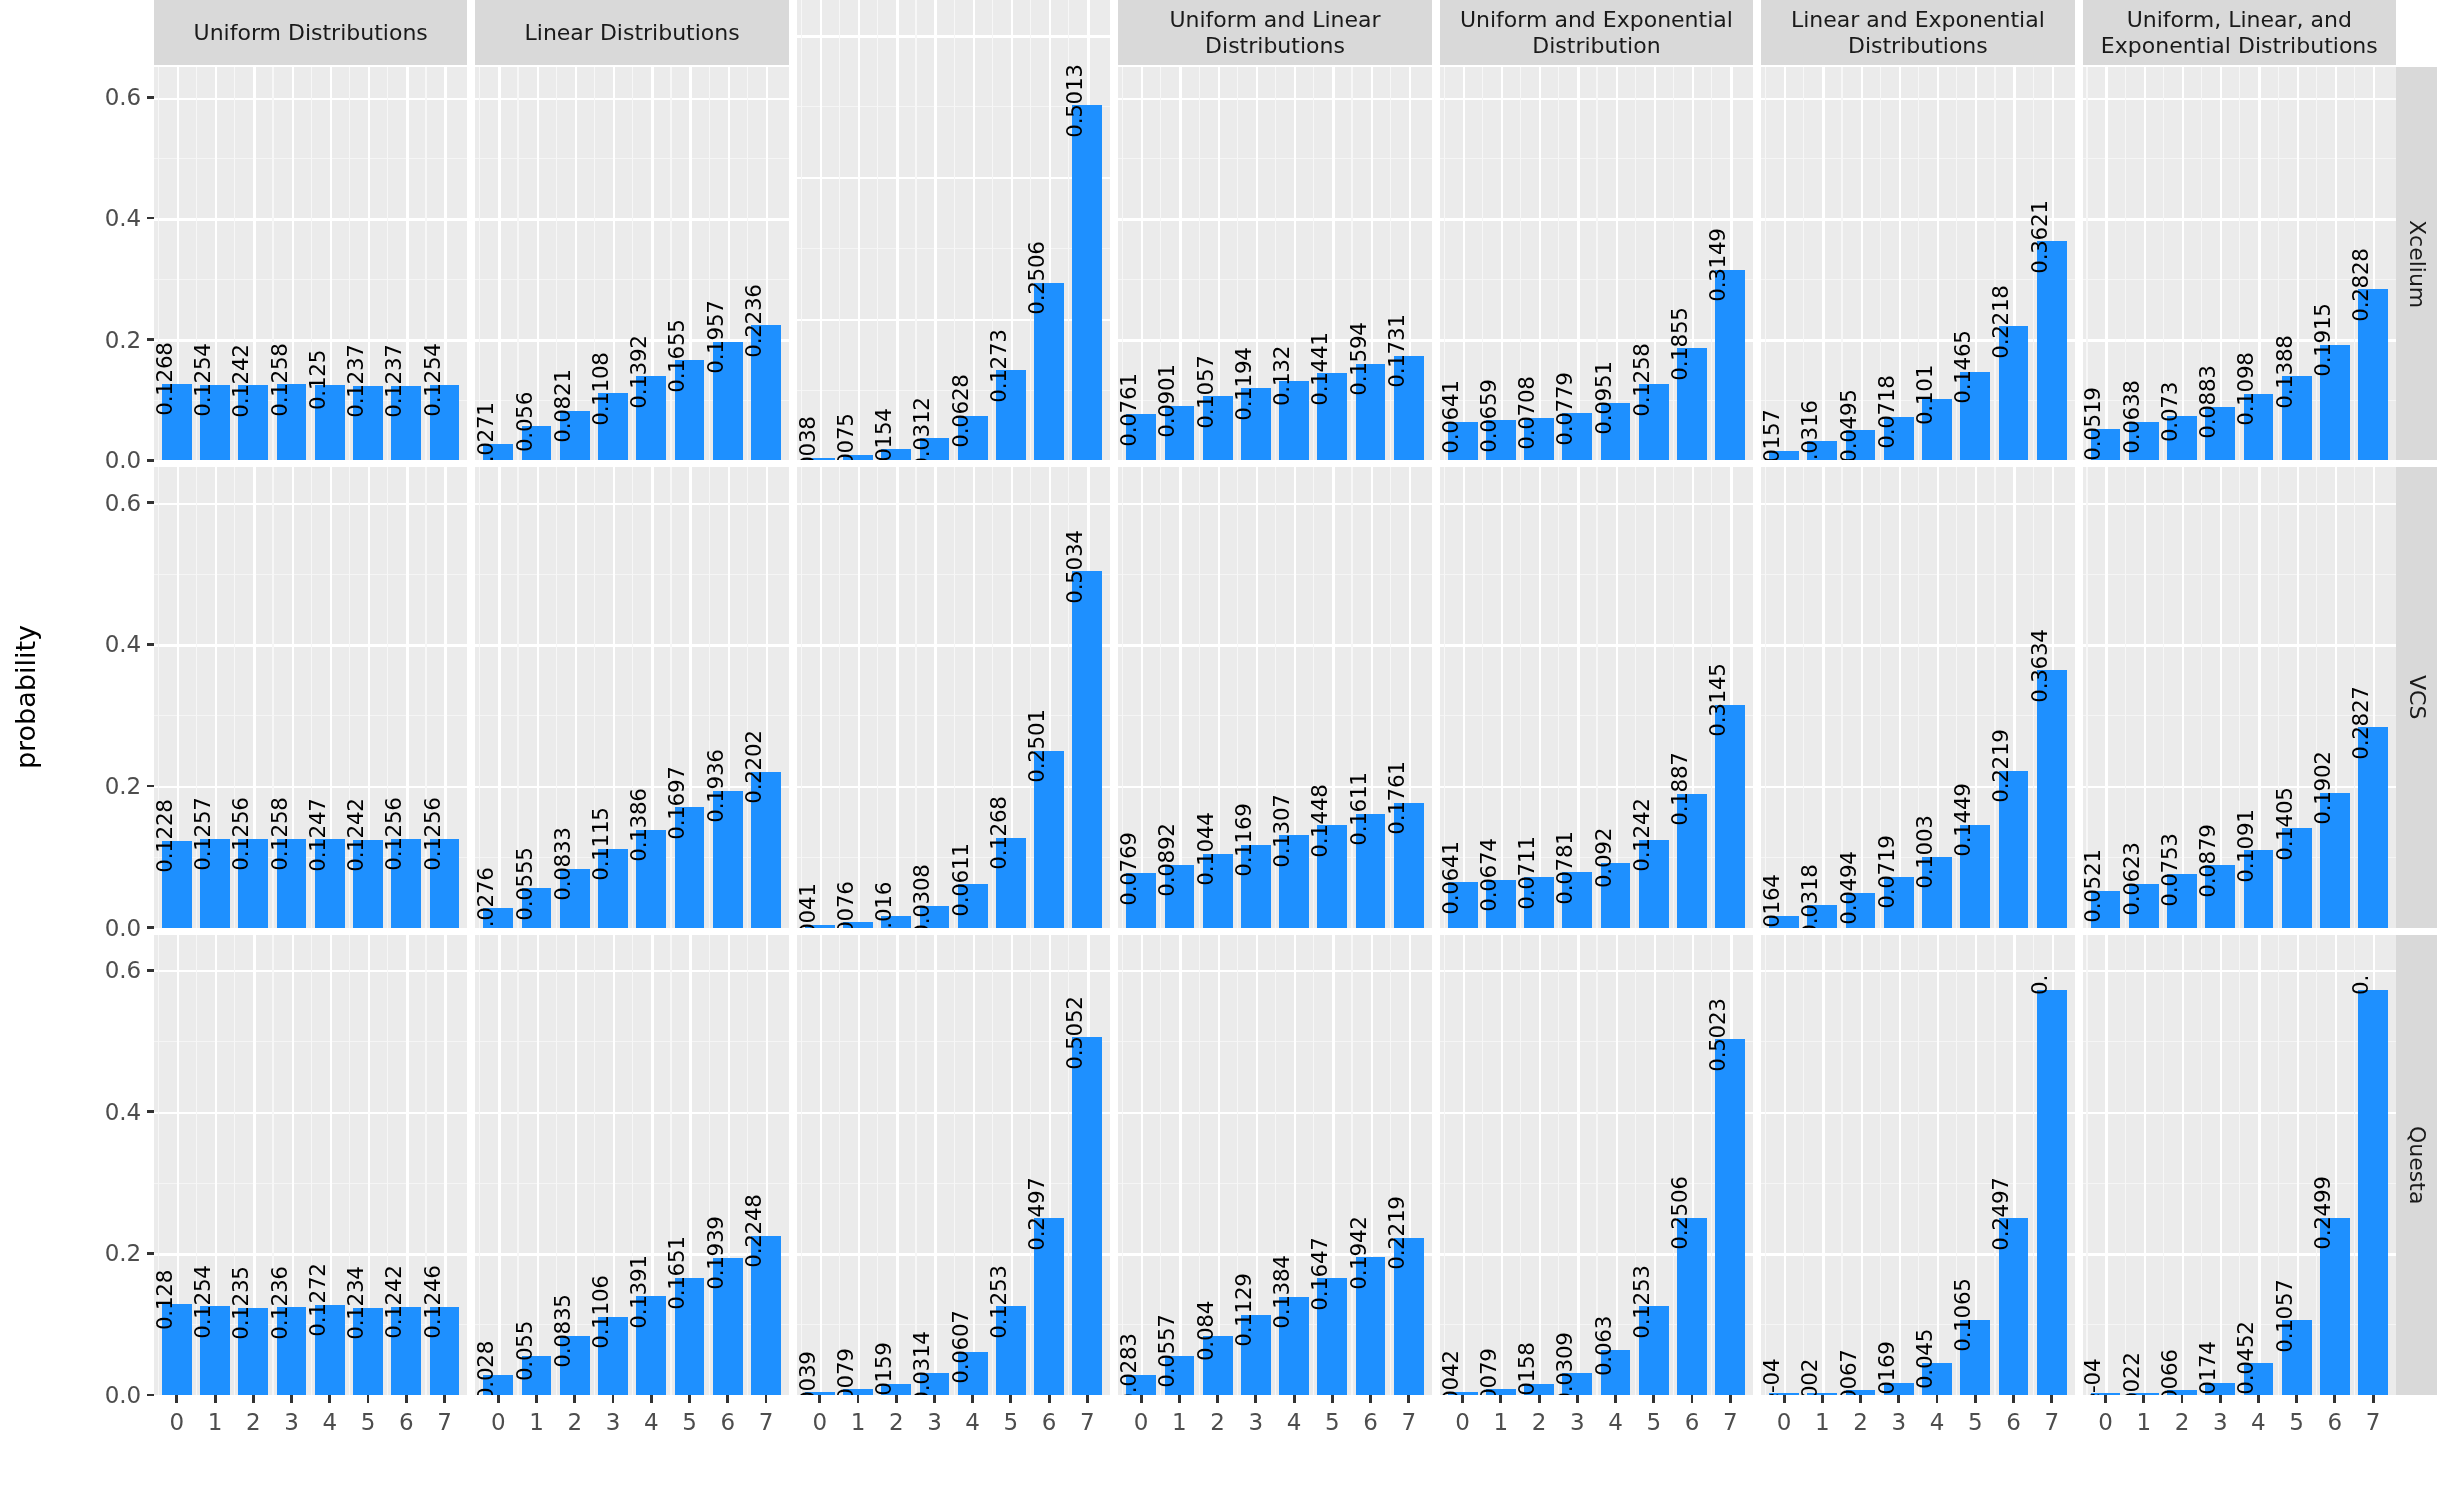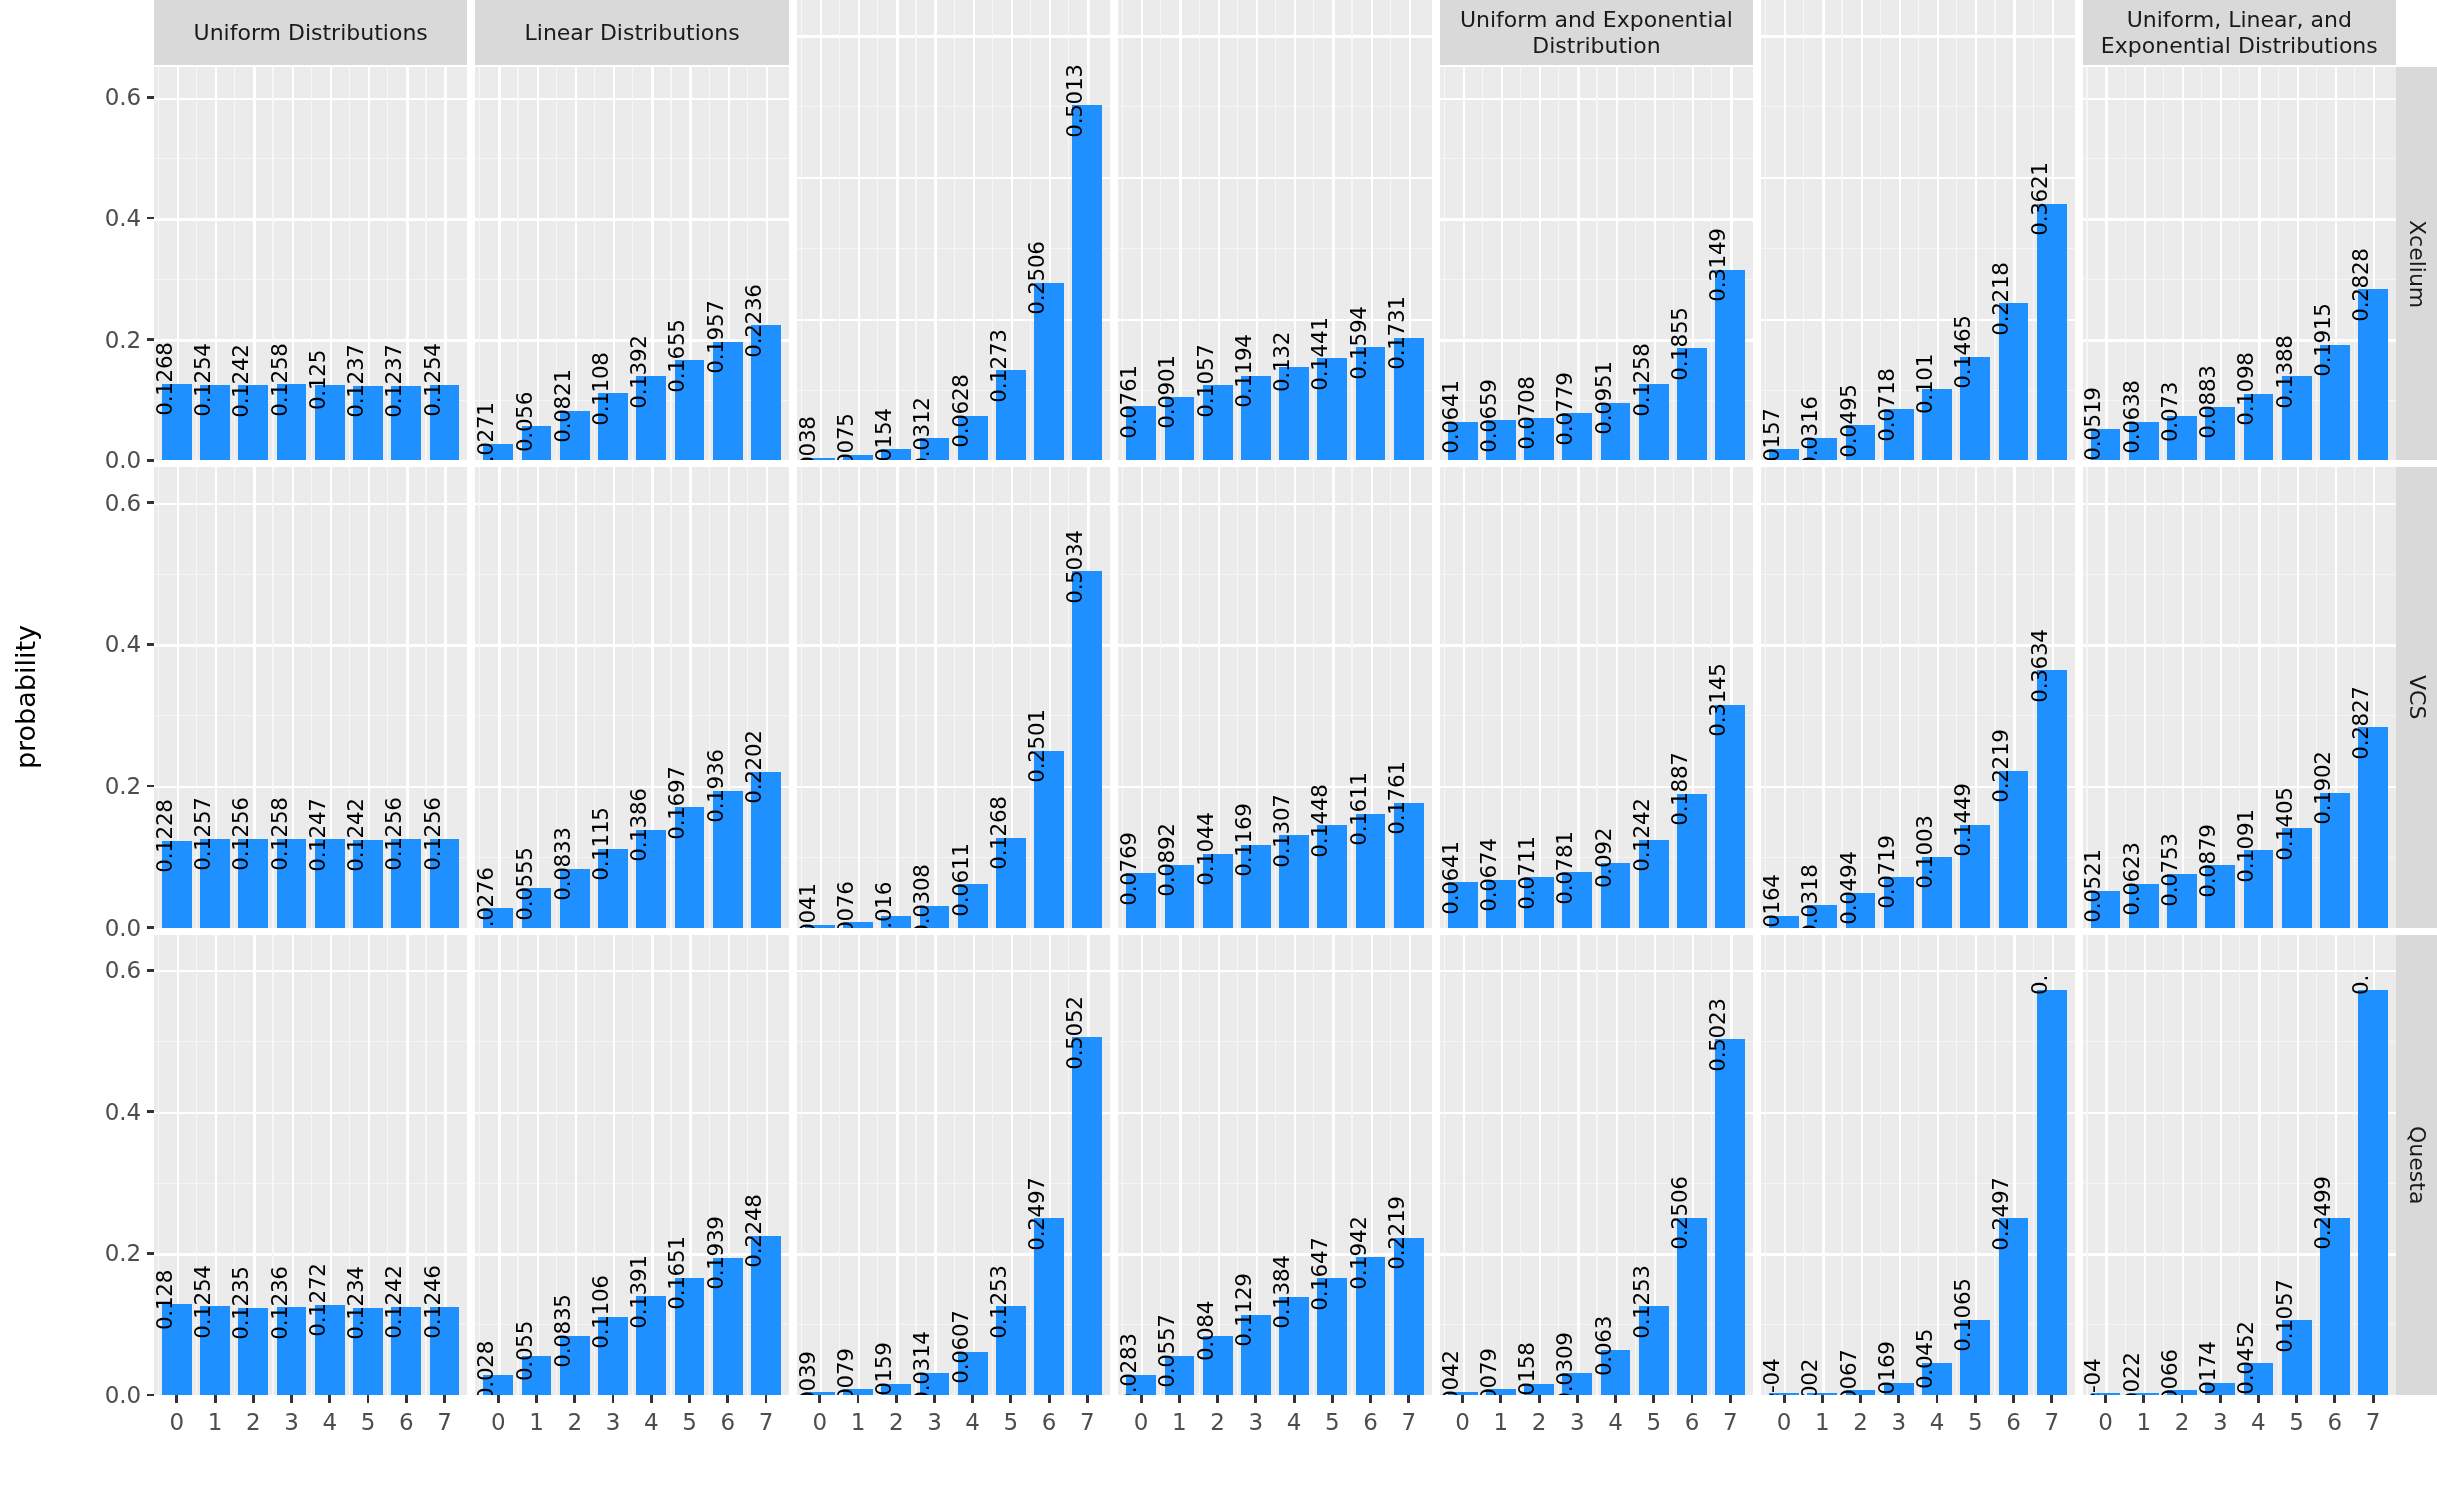--- a/index.html
+++ b/index.html
@@ -443,20 +443,21 @@
                   </div>
                   <div class="bar-slot">
                     <div class="bar" style="height: 77.123%; background: rgb(30, 144, 255);">
                       <div class="bar-label">0.5013</div>
                     </div>
                   </div>
                 </div>
               </div>
             </div>
             <div class="panel-col">
+              <div class="strip-top">Uniform and Linear Distributions</div>
               <div class="panel">
                 <div class="gridlines">
                   <div class="hmaj" style="top: 69.231%;"></div>
                   <div class="hmaj" style="top: 38.462%;"></div>
                   <div class="hmaj" style="top: 7.692%;"></div>
                   <div class="hmin" style="top: 84.615%;"></div>
                   <div class="hmin" style="top: 53.846%;"></div>
                   <div class="hmin" style="top: 23.077%;"></div>
                   <div class="vmaj" style="left: 7.3%;"></div>
                   <div class="vmin" style="left: 1.2%;"></div>
@@ -584,20 +585,21 @@
                   </div>
                   <div class="bar-slot">
                     <div class="bar" style="height: 48.446%; background: rgb(30, 144, 255);">
                       <div class="bar-label">0.3149</div>
                     </div>
                   </div>
                 </div>
               </div>
             </div>
             <div class="panel-col">
+              <div class="strip-top">Linear and Exponential Distributions</div>
               <div class="panel">
                 <div class="gridlines">
                   <div class="hmaj" style="top: 69.231%;"></div>
                   <div class="hmaj" style="top: 38.462%;"></div>
                   <div class="hmaj" style="top: 7.692%;"></div>
                   <div class="hmin" style="top: 84.615%;"></div>
                   <div class="hmin" style="top: 53.846%;"></div>
                   <div class="hmin" style="top: 23.077%;"></div>
                   <div class="vmaj" style="left: 7.3%;"></div>
                   <div class="vmin" style="left: 1.2%;"></div>

